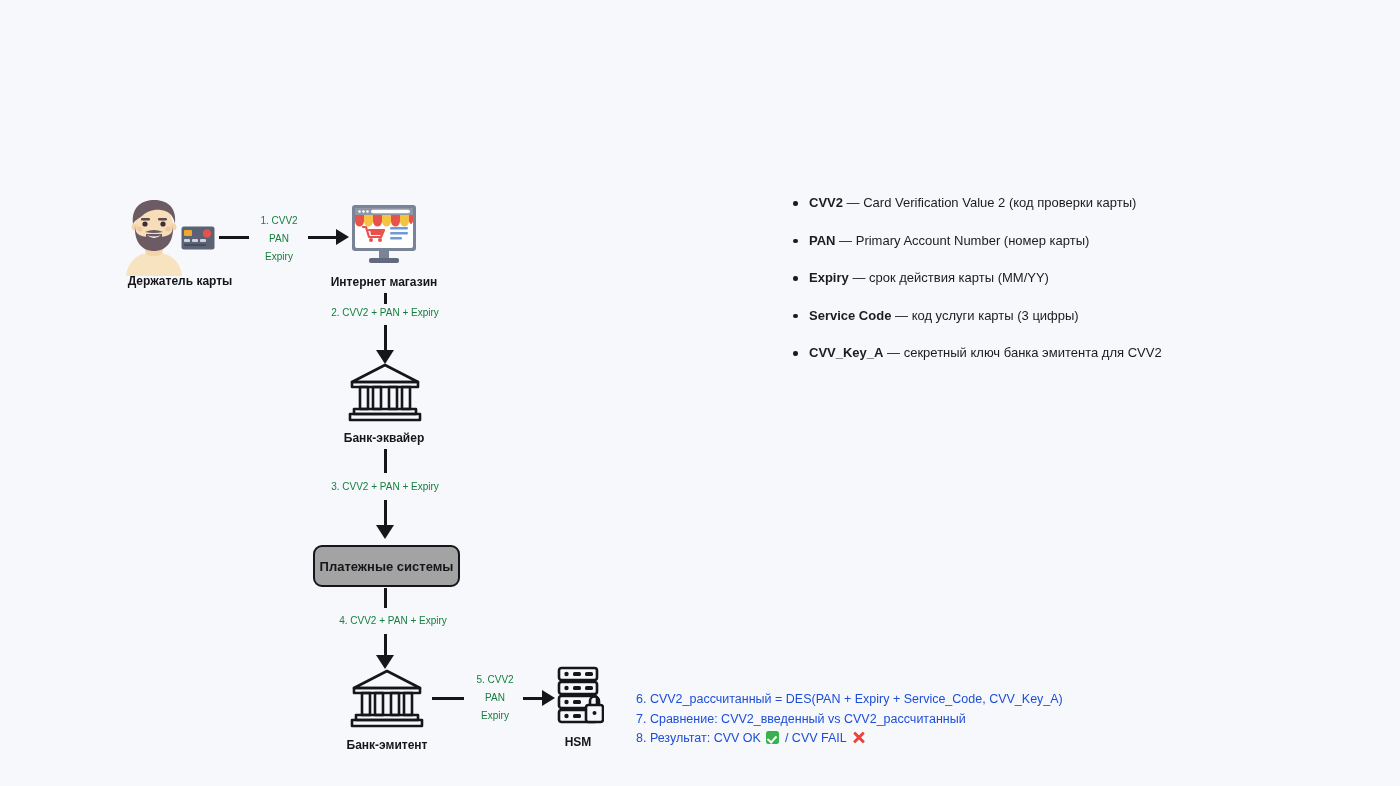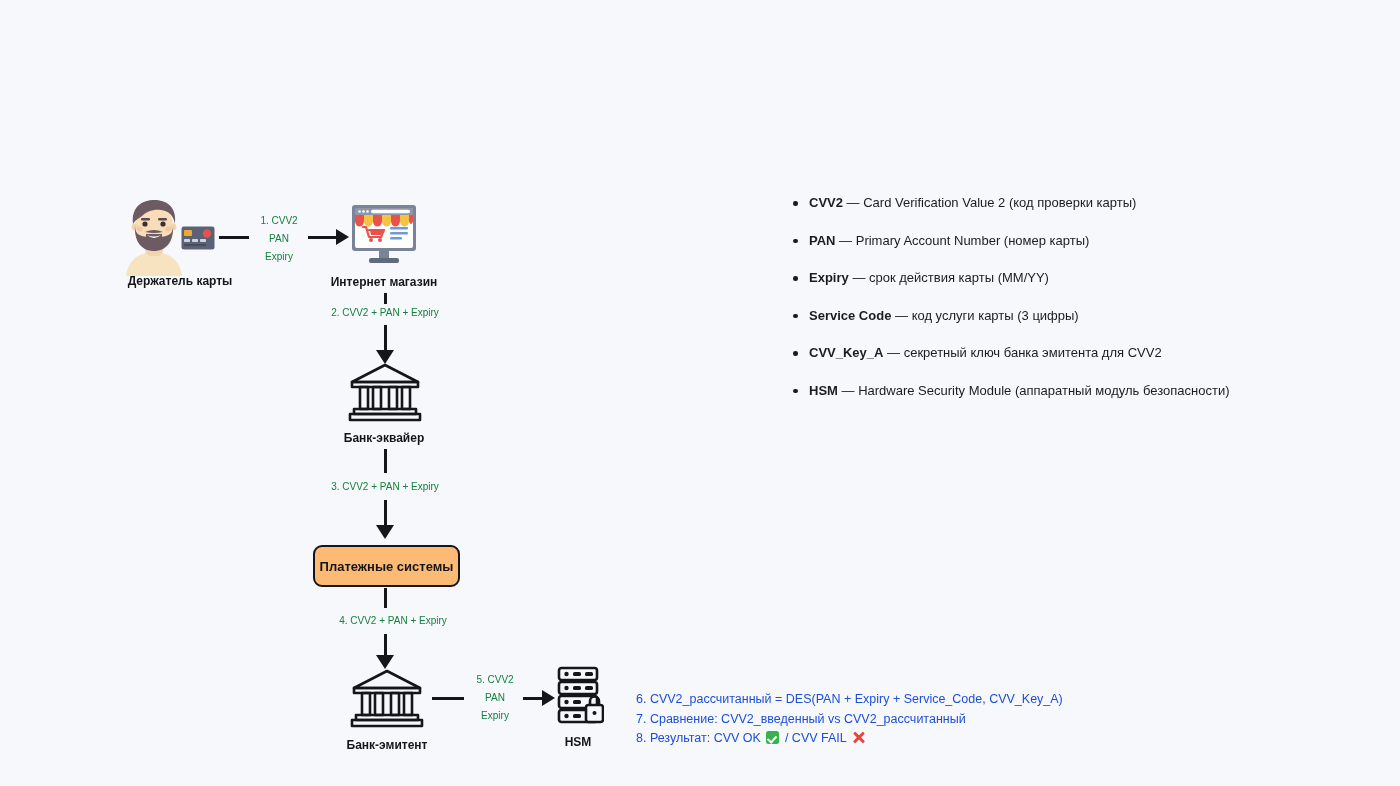--- a/index.html
+++ b/index.html
@@ -57,21 +57,21 @@
     border-left:9px solid transparent;
     border-right:9px solid transparent;
     border-top:14px solid #14161a;
   }
 
   
   .ps-box{
     position:absolute;
     border:2.5px solid #14161a;
     border-radius:9px;
-    background:#fdba74;
+    background:#a3a3a3;
     display:flex;align-items:center;justify-content:center;
     font-size:13px;font-weight:700;color:#14161a;
     white-space:nowrap;
   }
 
   
   .legend{
     position:absolute;left:790px;top:193px;width:570px;
   }
   .legend-item{
@@ -330,20 +330,15 @@
     <div class="legend-item">
       <span class="legend-term">Service Code</span>
       <span class="legend-dash">—</span>
       <span>код услуги карты (3 цифры)</span>
     </div>
     <div class="legend-item">
       <span class="legend-term">CVV_Key_A</span>
       <span class="legend-dash">—</span>
       <span>секретный ключ банка эмитента для CVV2</span>
     </div>
-    <div class="legend-item">
-      <span class="legend-term">HSM</span>
-      <span class="legend-dash">—</span>
-      <span>Hardware Security Module (аппаратный модуль безопасности)</span>
-    </div>
   </div>
 
 </div>
 
 </body></html>

